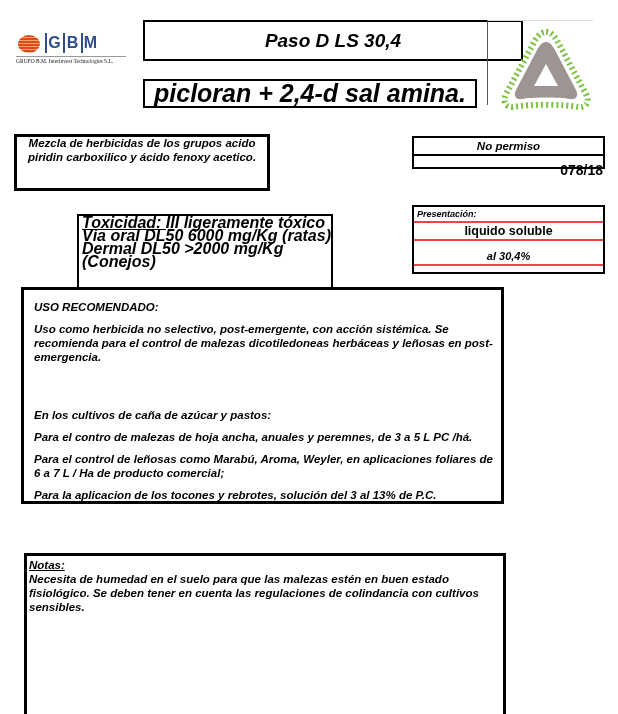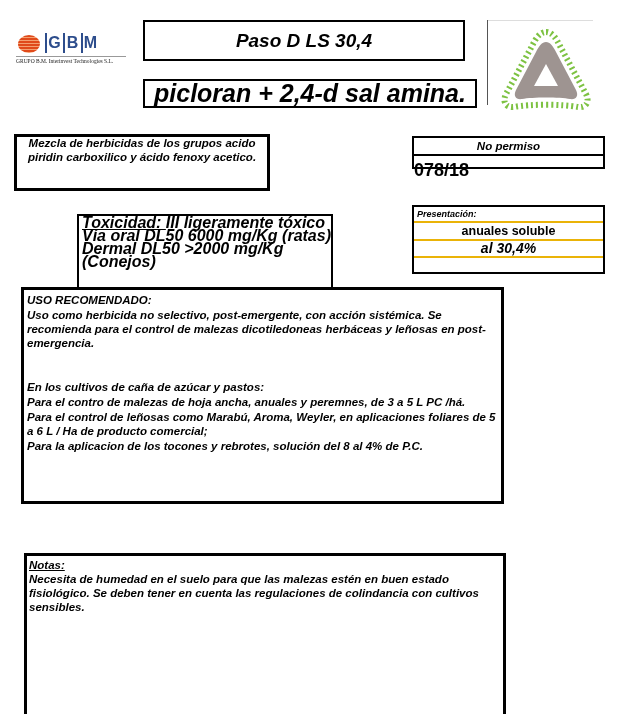--- a/index.html
+++ b/index.html
@@ -12,51 +12,51 @@
   .gbm-logo { left:14px; top:30px; width:118px; height:40px; }
   .gbm-ball { position:absolute; left:4px; top:5px; width:22px; height:18px; border-radius:50%;
               background:repeating-linear-gradient(180deg,#e04a1a 0 2px,#f4a070 2px 3px); }
   .gbm-letters { position:absolute; left:31px; top:3px; display:flex; gap:1px; }
   .gbm-letter { display:inline-block; width:15px; height:20px; line-height:20px; text-align:center;
                 font-family:"Liberation Sans", sans-serif; font-weight:bold; font-size:16px; color:#2d4d8c;
                 border-left:2px solid #2d4d8c; }
   .gbm-underline { position:absolute; left:2px; top:26px; width:110px; height:1px; background:#999; }
   .gbm-sub { position:absolute; left:2px; top:28px; font-family:"Liberation Serif", serif; font-size:5.5px; color:#222; white-space:nowrap; }
 
-  .title-box { left:143px; top:20px; width:322px; height:41px; border:2px solid #000;
+  .title-box { left:143px; top:20px; width:380px; height:41px; border:2px solid #000;
                display:flex; align-items:center; justify-content:center; font-size:19px; }
   .subtitle-box { left:143px; top:79px; width:334px; height:29px; border:2px solid #000;
                   display:flex; align-items:center; justify-content:center; font-size:25px; }
 
   .logo-line { left:487px; top:20px; width:1px; height:85px; background:#555; }
   .logo-top { left:488px; top:20px; width:105px; height:1px; background:#ddd; }
   .adama-logo { left:494px; top:22px; width:104px; height:98px; }
 
   .desc-box { left:14px; top:134px; width:256px; height:57px; border:3px solid #000;
               text-align:center; font-size:11.5px; line-height:13.5px; padding-top:0; }
 
   .permiso-box { left:412px; top:136px; width:193px; height:33px; border:2px solid #000; }
   .permiso-head { height:16px; border-bottom:2px solid #000; text-align:center; font-size:11.5px; line-height:16px; }
-  .permiso-val { text-align:left; font-size:18px; font-weight:bold; line-height:28px; }
+  .permiso-val { text-align:right; font-size:14px; font-weight:bold; line-height:28px; }
 
   .pres-box { left:412px; top:205px; width:193px; height:69px; border:2px solid #000; }
-  .pres-row { border-bottom:2px solid #eab308; box-sizing:border-box; }
+  .pres-row { border-bottom:2px solid #ef4444; box-sizing:border-box; }
   .pres-row:last-child { border-bottom:none; }
   .pres-label { height:16px; font-size:9px; line-height:15px; padding-left:3px; }
   .pres-type { height:18px; font-size:12.5px; font-weight:bold; text-align:center; line-height:16px; }
-  .pres-conc { height:17px; font-size:14px; text-align:center; line-height:15px; }
+  .pres-conc { height:17px; font-size:11px; text-align:center; line-height:15px;margin-top:8px; }
   .pres-empty { height:14px; }
 
   .tox-box { left:77px; top:214px; width:256px; height:76px; border:2px solid #000;
              font-size:16px; line-height:13px; padding:0 0 0 3px; }
   .u { text-decoration:underline; }
 
   .uso-box { left:21px; top:287px; width:483px; height:217px; border:3px solid #000;
              font-size:11.5px; line-height:14px; padding:2px 0 0 2px; }
-  .uso-box p { margin:1px; }
+  .uso-box p { margin:8px; }
   .gap { height:14px; }
 
   .notas-box { left:24px; top:553px; width:482px; height:166px; border:3px solid #000;
                font-size:11.5px; line-height:14px; padding:2px 0 0 2px; }
   .notas-box p { margin:0; }
 </style>
 </head>
 <body>
 
 <div class="abs gbm-logo">
@@ -85,38 +85,38 @@
 
 <div class="abs desc-box bi">Mezcla de herbicidas de los grupos acido piridin carboxilico y  ácido fenoxy acetico.</div>
 
 <div class="abs permiso-box">
   <div class="permiso-head bi">No permiso</div>
   <div class="permiso-val">078/18</div>
 </div>
 
 <div class="abs pres-box">
   <div class="pres-row pres-label bi">Presentación:</div>
-  <div class="pres-row pres-type">anuales soluble</div>
+  <div class="pres-row pres-type">liquido soluble</div>
   <div class="pres-row pres-conc bi">al 30,4%</div>
   <div class="pres-row pres-empty"></div>
 </div>
 
 <div class="abs tox-box bi">
   <div><span class="u">Toxicidad: </span><span> III ligeramente tóxico</span></div>
   <div>Vía oral DL50 6000 mg/Kg (ratas)</div>
   <div>Dermal DL50 &gt;2000 mg/Kg (Conejos)</div>
 </div>
 
 <div class="abs uso-box bi">
   <p>USO RECOMENDADO:</p>
   <p>Uso como herbicida no selectivo, post-emergente, con acción sistémica. Se recomienda para el control de malezas dicotiledoneas herbáceas y leñosas en post-emergencia.</p>
   <div class="gap"></div>
   <div class="gap"></div>
   <p>En los cultivos de caña de azúcar y pastos:</p>
   <p>Para el contro de malezas de hoja ancha, anuales y peremnes, de 3 a 5 L PC /há.</p>
-  <p>Para el control de leñosas como Marabú, Aroma, Weyler, en aplicaciones foliares de 5 a 6 L / Ha de producto comercial;</p>
-  <p>Para la aplicacion de los tocones y rebrotes, solución del 8 al 4% de P.C.</p>
+  <p>Para el control de leñosas como Marabú, Aroma, Weyler, en aplicaciones foliares de 6 a 7 L / Ha de producto comercial;</p>
+  <p>Para la aplicacion de los tocones y rebrotes, solución del 3 al 13% de P.C.</p>
 </div>
 
 <div class="abs notas-box bi">
   <p class="u">Notas:</p>
   <p>Necesita de humedad en el suelo para que las malezas estén en buen estado fisiológico. Se deben tener en cuenta las regulaciones de colindancia con cultivos sensibles.</p>
 </div>
 
 </body></html>

